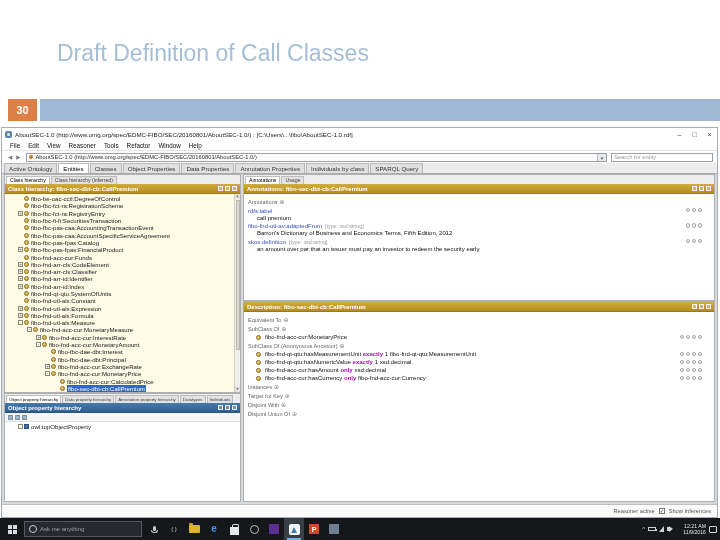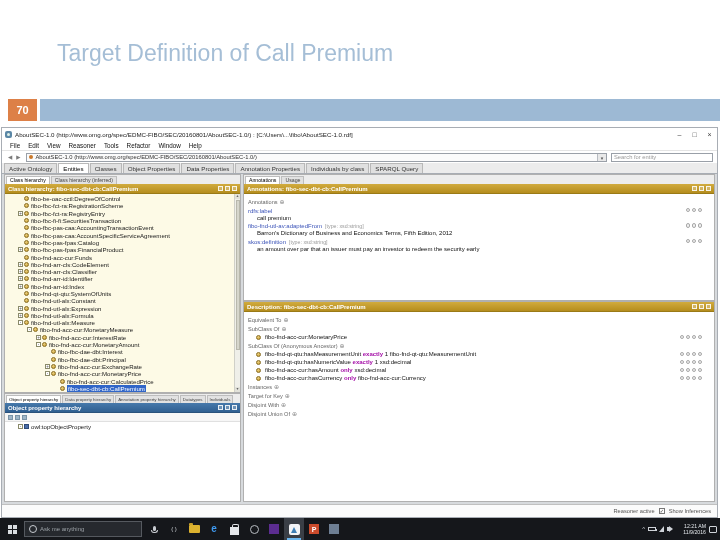--- a/index.html
+++ b/index.html
@@ -144,22 +144,22 @@
   .vol::after { content:""; position:absolute; left:2px; top:-1.5px; border-top:3.5px solid transparent;
                 border-bottom:3.5px solid transparent; border-left:4px solid #cfd3d8; }
   .clock { text-align:right; font-size:5.2px; color:#e2e6ea; line-height:6.5px; width:30px; }
   .ac { width:8px; height:7px; border:1px solid #cfd3d8; border-radius:1px; }
 </style>
 </head>
 <body>
 
 <div class="slide">
 
-  <div class="slide-title">Target Definition of Call Premium</div>
-  <div class="num-box">70</div>
+  <div class="slide-title">Draft Definition of Call Classes</div>
+  <div class="num-box">30</div>
   <div class="num-strip"></div>
 
   <div class="window">
 
     <div class="titlebar">
       <span class="app-icon"></span>
       <span class="title-text">AboutSEC-1.0 (http://www.omg.org/spec/EDMC-FIBO/SEC/20160801/AboutSEC-1.0/) : [C:\Users\...\fibo\AboutSEC-1.0.rdf]</span>
       <span class="win-controls">
         <span>–</span>
         <span>□</span>

